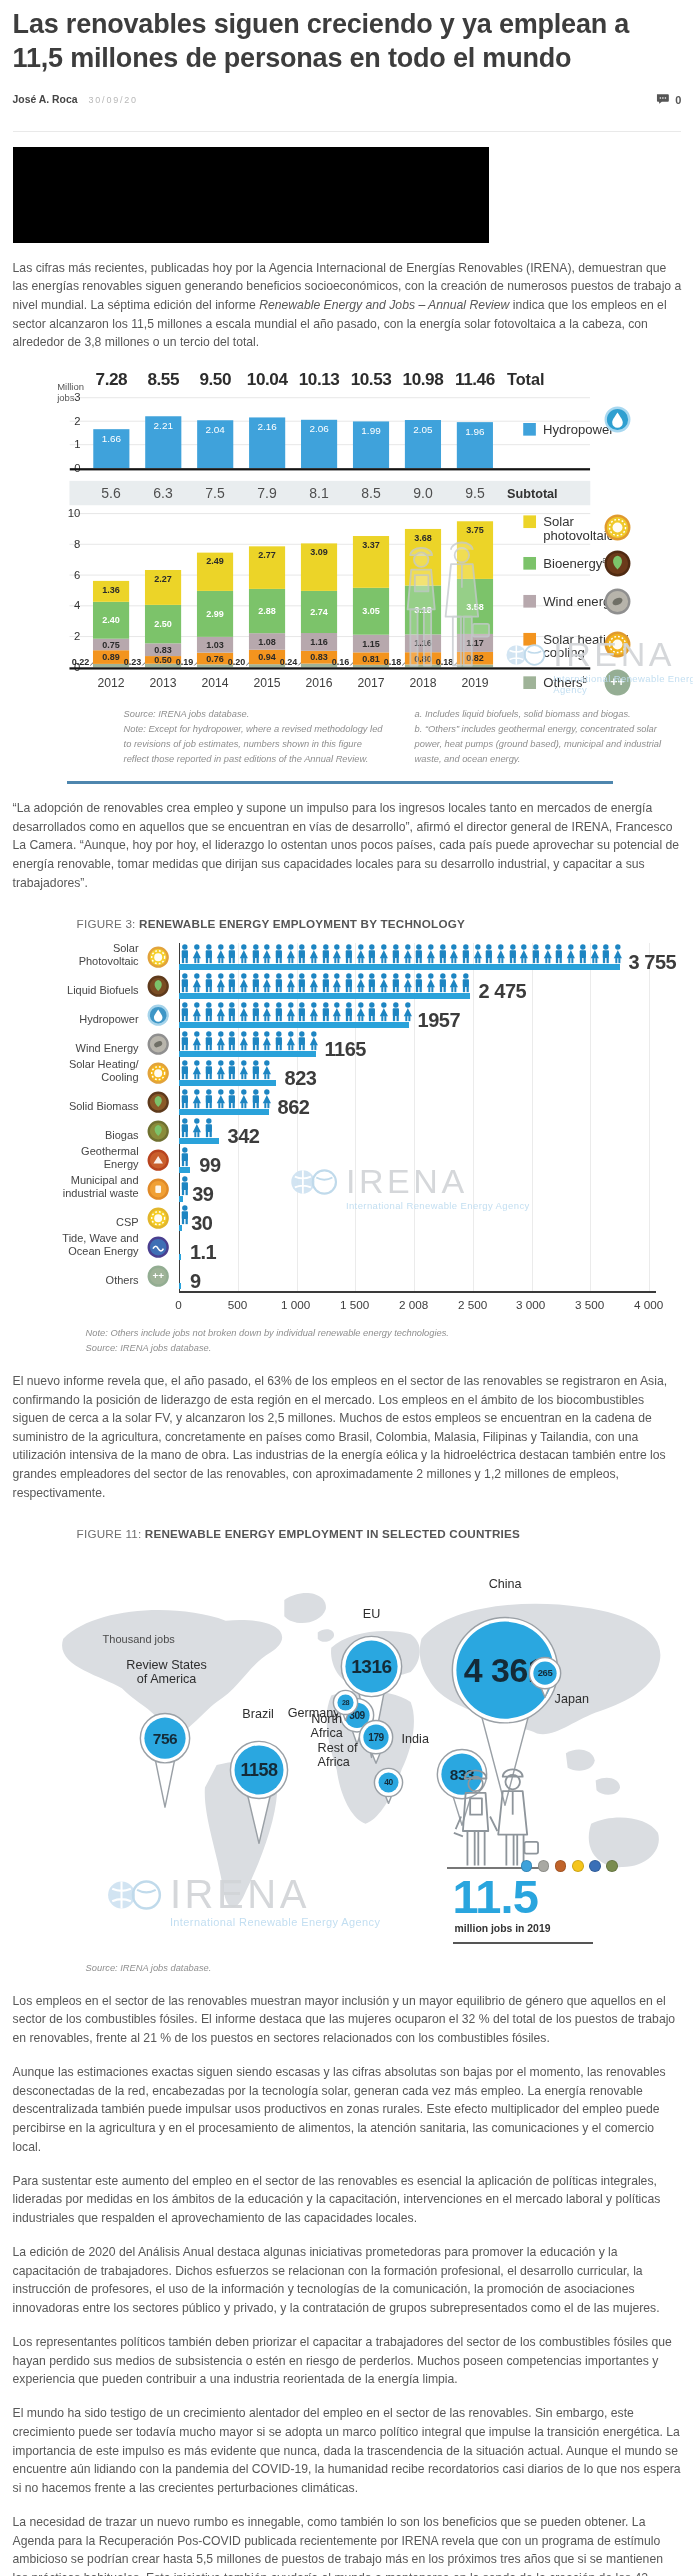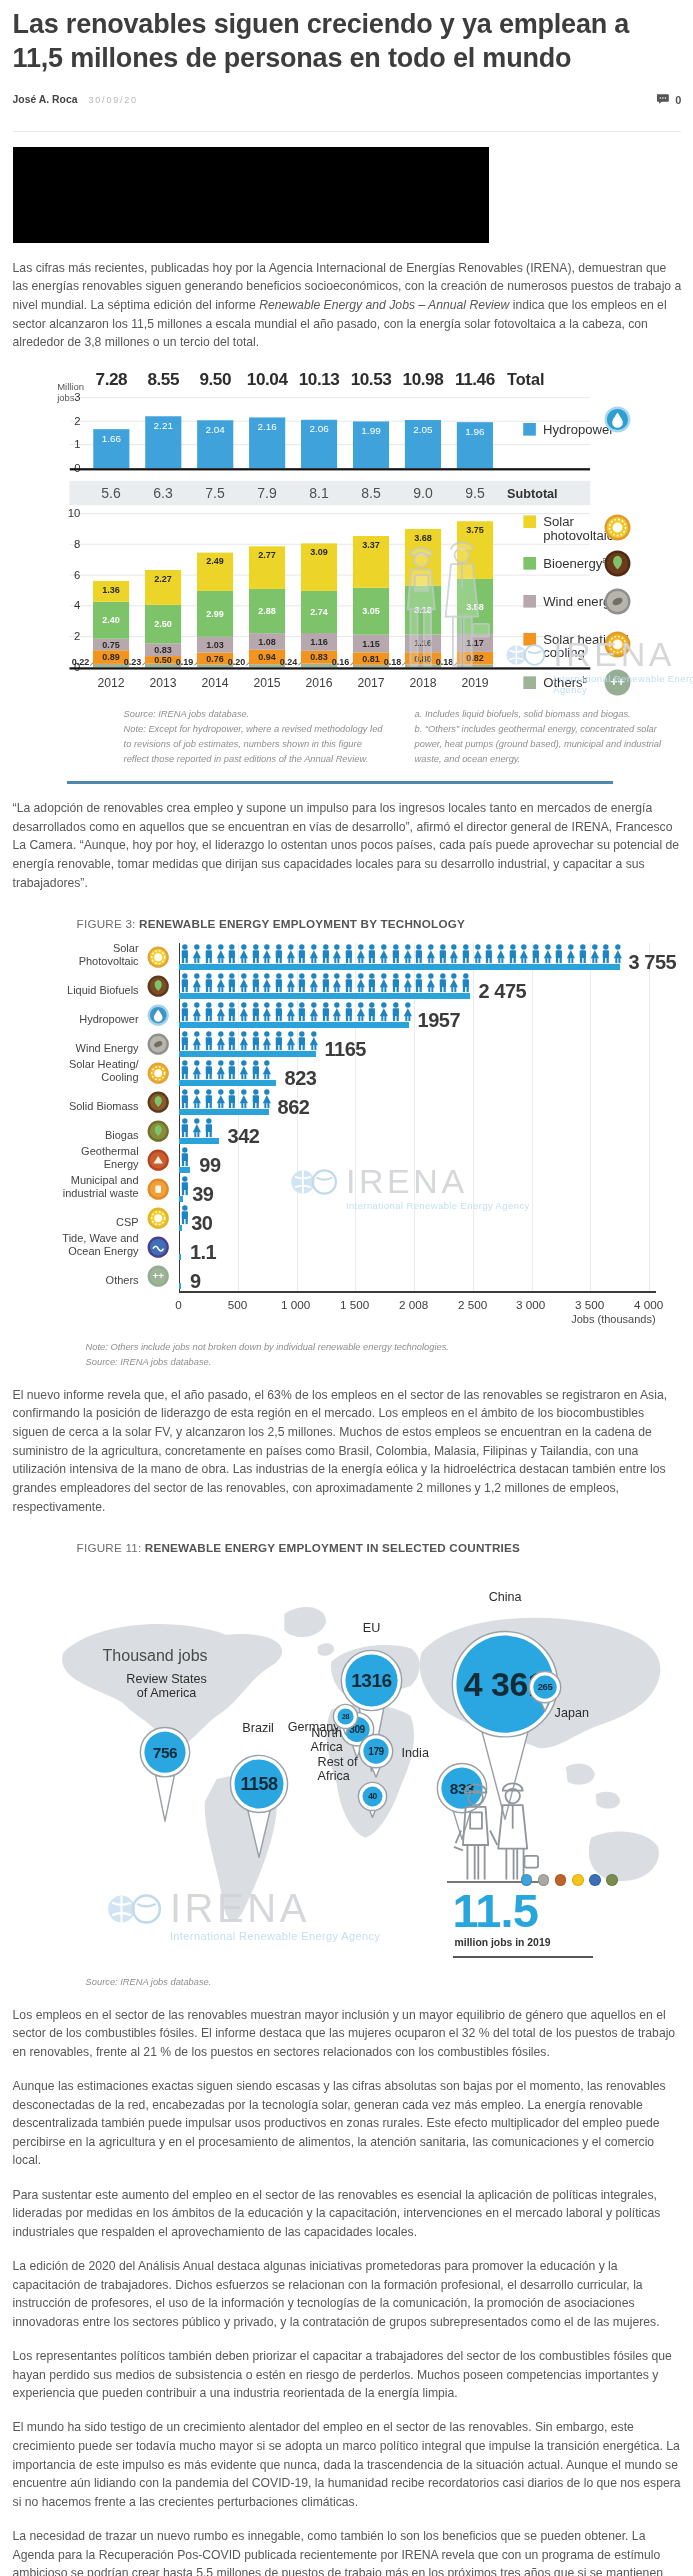--- a/index.html
+++ b/index.html
@@ -46,21 +46,21 @@
   .f3-axish{height:2.3px;background:#3a3a3a;margin-left:157px;width:477px;}
   .f3-ticks{position:relative;margin-left:157px;height:18px;font-size:11.7px;color:#3d3d3d;}
   .f3-ticks span{position:absolute;transform:translateX(-50%);top:4.5px;}
   .f3-xlabel{text-align:right;width:634px;font-size:11px;color:#4a4a4a;margin-top:1.8px;}
   .f3-notes{margin:14.5px 0 0 64px;font-size:9.3px;font-style:italic;color:#8f8f8f;line-height:1.65;}
   
   .map{position:relative;height:403px;margin-top:3.6px;}
   .map-world{position:absolute;left:0;top:0;}
   .pin{position:absolute;}
   .map-label{position:absolute;font-size:12.6px;color:#2e2e2e;line-height:1.12;white-space:pre-line;}
-  .map-unit{position:absolute;left:90px;top:80px;font-size:16px;color:#4a4a4a;}
+  .map-unit{position:absolute;left:90px;top:80px;font-size:11px;color:#4a4a4a;}
   .map-workers{position:absolute;left:439px;top:211px;}
   .map-workline{position:absolute;left:434px;top:314px;width:92px;height:1.8px;background:#777;}
   .map-dots{position:absolute;left:508px;top:307px;display:flex;gap:5.4px;}
   .map-dots div{width:11.7px;height:11.7px;border-radius:50%;border:0.9px solid rgba(0,0,0,.15);box-sizing:border-box;}
   .map-115-num{position:absolute;left:440px;top:320px;font-size:47px;font-weight:700;color:#29a5de;letter-spacing:-0.9px;line-height:1;}
   .map-115-cap{position:absolute;left:442px;top:370px;font-size:10.4px;font-weight:700;color:#333;}
   .map-115-line{position:absolute;left:440px;top:389px;width:140px;height:1.8px;background:#555;}
 </style>
 </head>
 <body>
@@ -1258,21 +1258,20 @@
         <span style="left:0px">0</span>
         <span style="left:59px">500</span>
         <span style="left:117px">1 000</span>
         <span style="left:176px">1 500</span>
         <span style="left:235px">2 008</span>
         <span style="left:294px">2 500</span>
         <span style="left:352px">3 000</span>
         <span style="left:411px">3 500</span>
         <span style="left:470px">4 000</span>
       </div>
-    <div class="f3-xlabel">Jobs (thousands)</div>
     <div class="wm" style="left:267px;top:222px;">
       <svg width="51" height="34" viewBox="0 0 56 38">
         <circle cx="15" cy="19" r="13" fill="#cfe3f2"></circle>
           <path d="M6 13 q9 4 18 0 M6 25 q9 -4 18 0 M15 6 v26" stroke="#ffffff" stroke-width="2" fill="none"></path>
         <circle cx="39" cy="19" r="13" fill="none" stroke="#bcd8ea" stroke-width="2.4"></circle>
           <path d="M30 14 q9 5 18 0" stroke="#bcd8ea" stroke-width="2" fill="none"></path>
       </svg>
       <div>
           <div class="wm-brand">IRENA</div>
       <div class="wm-sub">International Renewable Energy Agency</div>
@@ -1374,21 +1373,21 @@
 Africa</div>
         <div class="pin" style="left:345px;top:166px;">
       <svg width="36" height="48" viewBox="0 0 40 53">
         <polygon points="12.719999999999999,31.200000000000003 20,49 27.28,31.200000000000003" fill="#fff" stroke="#9aa0a6" stroke-width="1.6" stroke-linejoin="round"></polygon>
         <circle cx="20" cy="20" r="18.5" fill="#fff" stroke="#9aa0a6" stroke-width="1.6"></circle>
         <circle cx="20" cy="20" r="14" fill="#2aa7e0"></circle>
         <text x="20" y="23.934" text-anchor="middle" font-size="11.24" font-weight="bold" fill="#142b38" letter-spacing="-0.5">179</text>
       </svg></div>
         <div class="map-label" style="left:305px;width:58px;text-align:left;top:188px;">Rest of
 Africa</div>
-        <div class="pin" style="left:344px;top:214px;">
+        <div class="pin" style="left:360px;top:214px;">
       <svg width="31" height="40" viewBox="0 0 34 44">
         <polygon points="11.28,25.8 17,40 22.72,25.8" fill="#fff" stroke="#9aa0a6" stroke-width="1.6" stroke-linejoin="round"></polygon>
         <circle cx="17" cy="17" r="15.5" fill="#fff" stroke="#9aa0a6" stroke-width="1.6"></circle>
         <circle cx="17" cy="17" r="11" fill="#2aa7e0"></circle>
         <text x="17" y="20.241" text-anchor="middle" font-size="9.260000000000002" font-weight="bold" fill="#142b38" letter-spacing="-0.5">40</text>
       </svg></div>
       </div>
 
     <svg class="map-workers" width="87" height="105" viewBox="0 0 96 116">
       <g fill="none" stroke="#8e959b" stroke-width="2" stroke-linejoin="round">

